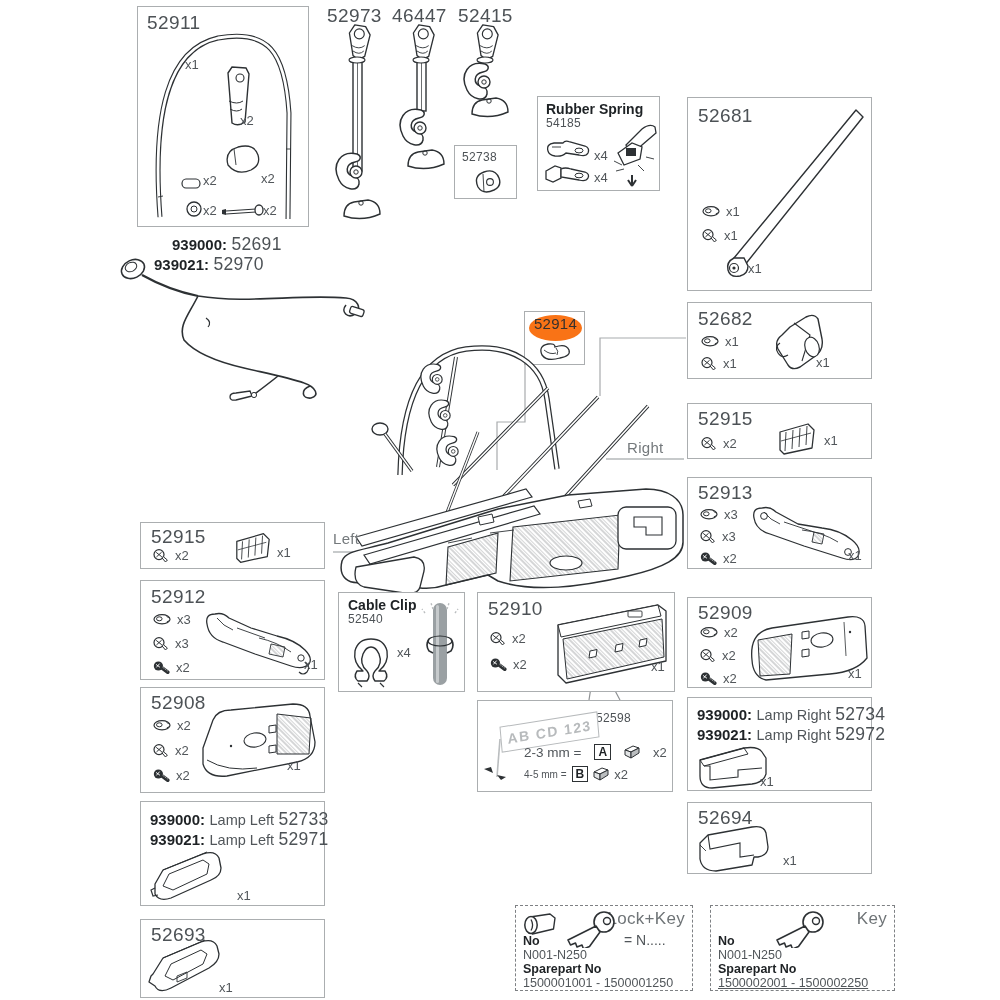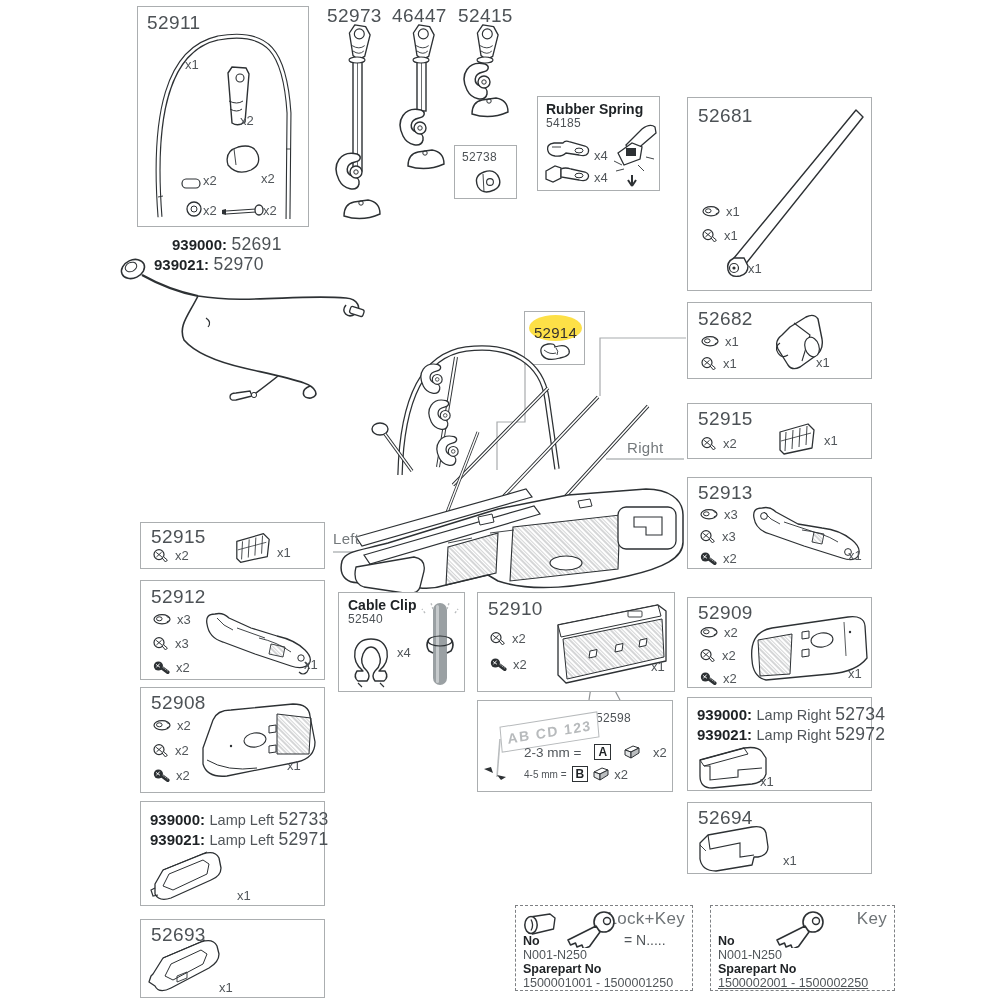--- a/index.html
+++ b/index.html
@@ -19,21 +19,21 @@
   .refline .nm{font-size:14.5px;color:#51565a;}
   .refline .num{font-size:17.5px;color:#4d5256;letter-spacing:.3px;}
   .side-label{position:absolute;font-size:15px;color:#74797c;letter-spacing:.3px;}
   .lk-title{position:absolute;font-size:17px;color:#6f7477;letter-spacing:.3px;}
   .lk-b{position:absolute;font-size:12.5px;font-weight:bold;color:#1e2225;white-space:nowrap;}
   .lk-v{position:absolute;font-size:12.5px;color:#51565a;white-space:nowrap;}
   .plate{position:absolute;border:1.5px solid #b7babc;color:#b7babc;font-size:14px;font-weight:bold;
          letter-spacing:1.5px;padding:4px 6px;transform:rotate(-9deg) skewX(-4deg);white-space:nowrap;background:#fff;}
   .keybox{display:inline-block;border:1.3px solid #2d3134;font-size:12px;font-weight:bold;color:#1e2225;
           padding:0 3px;line-height:14px;background:#fff;}
-  .hl-ellipse{position:absolute;background:#fde047;border-radius:50%;display:flex;align-items:flex-end;justify-content:center;
+  .hl-ellipse{position:absolute;background:#f97316;border-radius:50%;display:flex;align-items:flex-start;justify-content:center;
           font-size:15px;color:#35312e;letter-spacing:.3px;}
   svg{display:block;}
 </style>
 </head>
 <body>
 
 <div class="canvas">
 
   <svg width="0" height="0" style="position:absolute">
     <defs>

